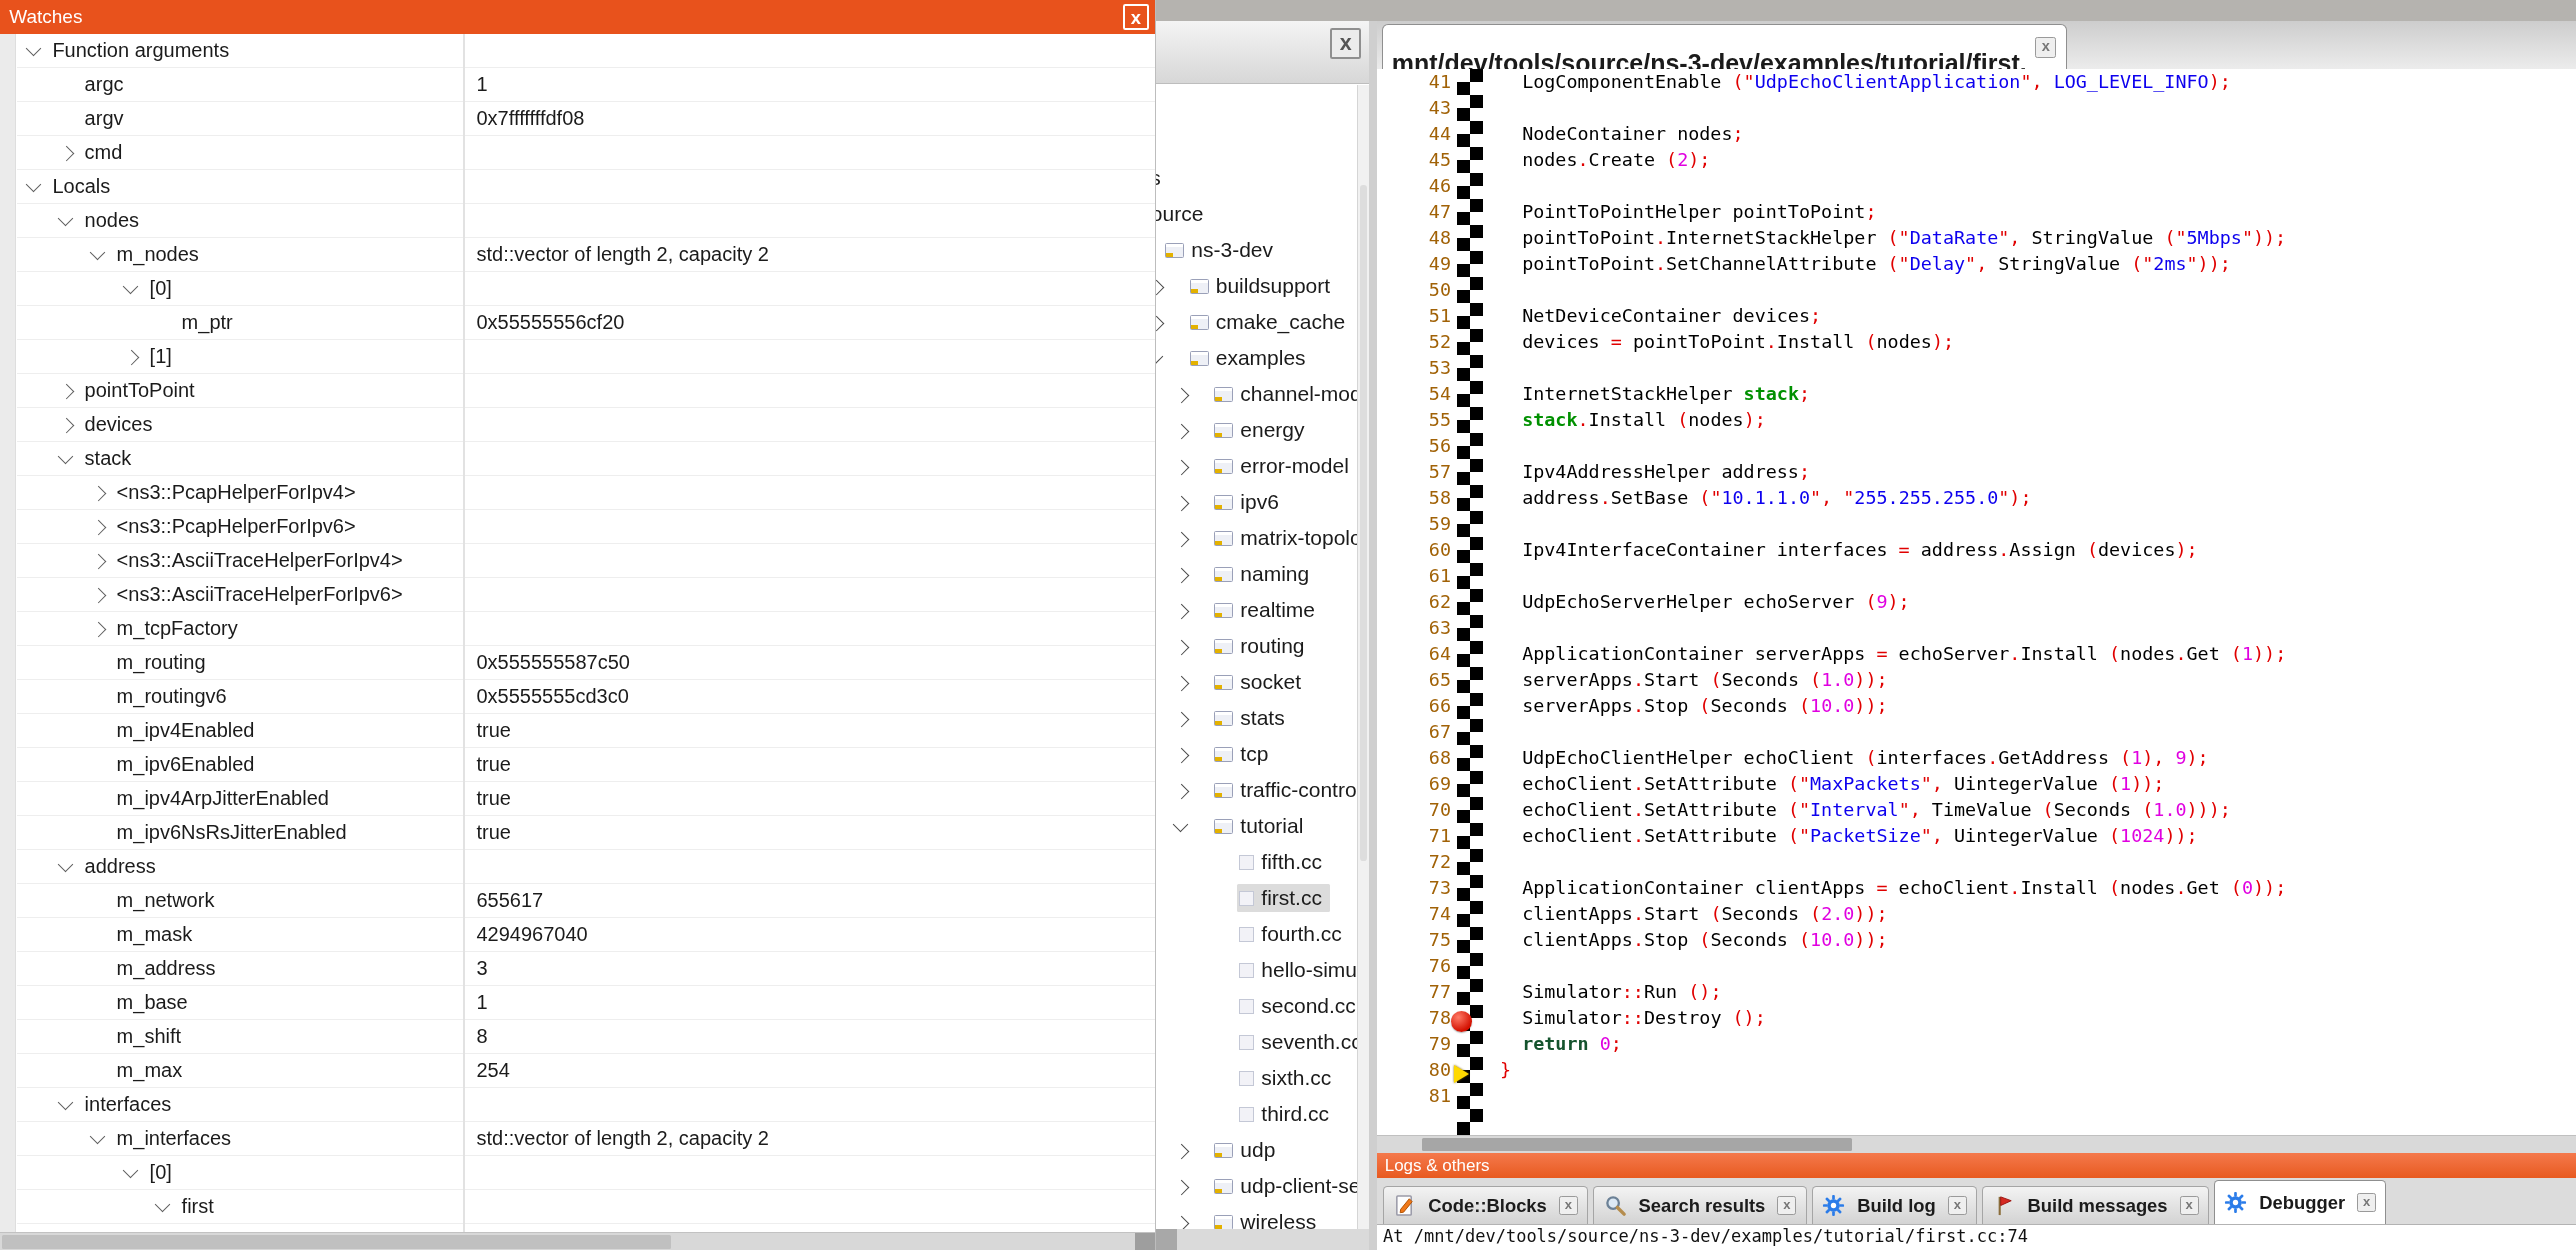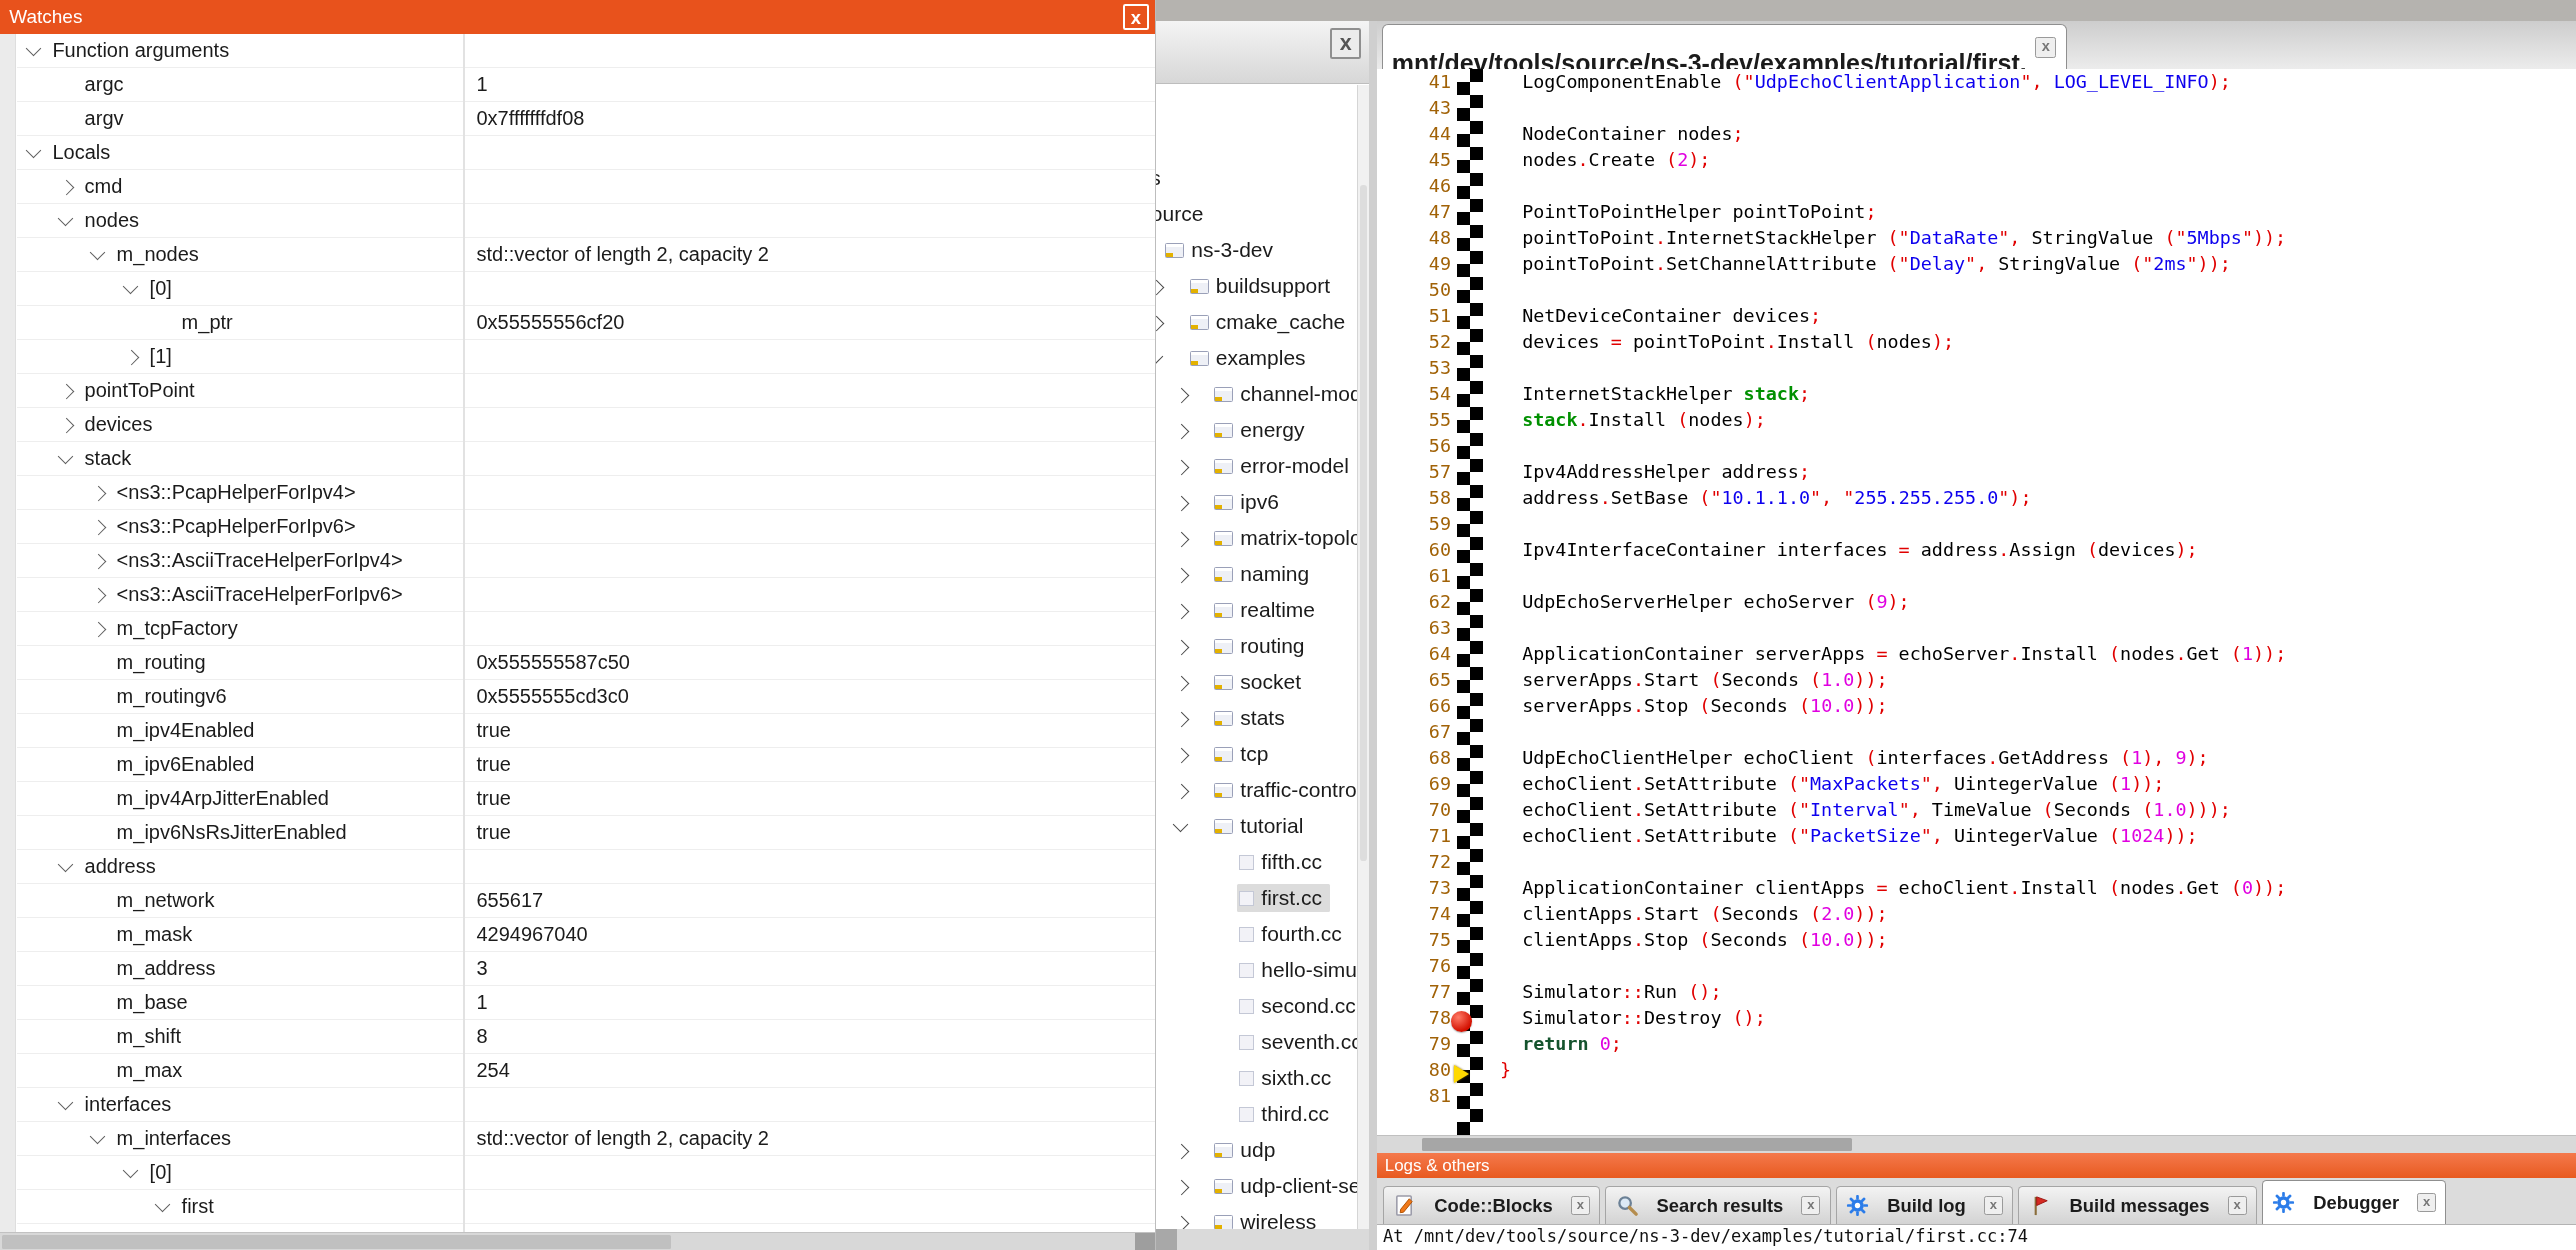--- a/index.html
+++ b/index.html
@@ -75,21 +75,21 @@
       background:radial-gradient(circle at 35% 30%,#ff7a66,#d31000 70%);box-shadow:0 0.8px 1.5px rgba(0,0,0,.4);}
   .cur{position:absolute;left:77px;width:0;height:0;border-left:15.4px solid #ffd900;border-top:9.2px solid transparent;
        border-bottom:9.2px solid transparent;filter:drop-shadow(0 0 1.2px #7e6000);}
   #ehscroll{position:absolute;left:0;bottom:0;right:0;height:17px;background:#d9d9d9;border-top:0.8px solid #c0c0c0;}
   #ehthumb{position:absolute;left:45px;top:2.3px;height:12.3px;width:430px;background:#a6a6a6;border-radius:1.5px;}
   
   #logs{position:absolute;left:1377px;top:1153px;width:1199px;height:98px;background:#fff;}
   #ltitle{height:25px;line-height:25px;color:#fff;font-size:17px;padding-left:7.7px;}
   #ltabs{position:relative;height:46px;background:#dcdcdc;border-bottom:1.5px solid #b3b3b3;display:flex;
          align-items:flex-end;padding-left:6.1px;gap:5.4px;}
-  .ltab{display:flex;align-items:center;gap:18px;height:38px;padding:0 9.2px;box-sizing:border-box;
+  .ltab{display:flex;align-items:center;gap:12px;height:38px;padding:0 9.2px;box-sizing:border-box;
         background:linear-gradient(#f3f3f3,#d3d3d3);border:1.5px solid #a5a5a5;border-bottom:none;
         border-radius:4.6px 4.6px 0 0;font-size:18.4px;font-weight:bold;white-space:nowrap;}
   .ltab.active{background:#fff;height:44px;border-color:#8f8f8f;}
   .ltab svg{width:23px;height:23px;flex:none;}
   .ltab .boxx{width:19px;height:19px;line-height:16px;font-size:13px;}
   #lstatus{height:24.6px;font-family:"DejaVu Sans Mono",monospace;font-size:17px;line-height:23px;padding-left:6.1px;
            color:#111;white-space:nowrap;overflow:hidden;}
 </style>
 </head>
 <body>
@@ -121,34 +121,34 @@
             <div class="wval" style="margin-left: 0px; position: absolute; left: 448px;">1</div>
           </div>
           <div class="wrow">
             <div class="wname" style="padding-left: 43px;">
               <span class="wslot"></span>
               <span>argv</span>
             </div>
             <div class="wval" style="margin-left: 0px; position: absolute; left: 448px;">0x7fffffffdf08</div>
           </div>
           <div class="wrow">
+            <div class="wname" style="padding-left: 43px;">
+              <span class="wslot">
+                <span class="chev r"></span>
+              </span>
+              <span>cmd</span>
+            </div>
+            <div class="wval" style="margin-left: 0px; position: absolute; left: 448px;"></div>
+          </div>
+          <div class="wrow">
             <div class="wname" style="padding-left: 10.8px;">
               <span class="wslot">
                 <span class="chev d"></span>
               </span>
               <span>Locals</span>
-            </div>
-            <div class="wval" style="margin-left: 0px; position: absolute; left: 448px;"></div>
-          </div>
-          <div class="wrow">
-            <div class="wname" style="padding-left: 43px;">
-              <span class="wslot">
-                <span class="chev r"></span>
-              </span>
-              <span>cmd</span>
             </div>
             <div class="wval" style="margin-left: 0px; position: absolute; left: 448px;"></div>
           </div>
           <div class="wrow">
             <div class="wname" style="padding-left: 43px;">
               <span class="wslot">
                 <span class="chev d"></span>
               </span>
               <span>nodes</span>
             </div>

